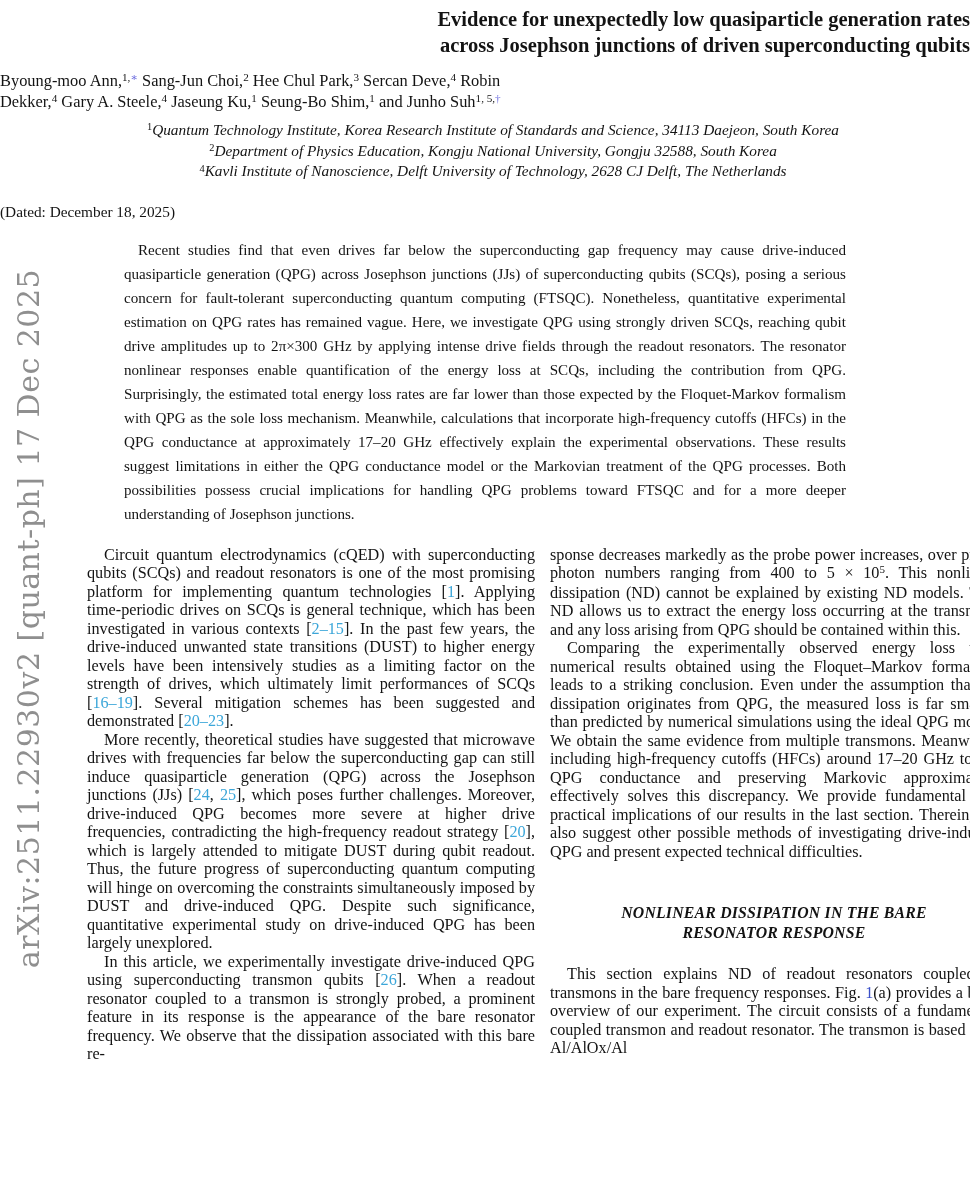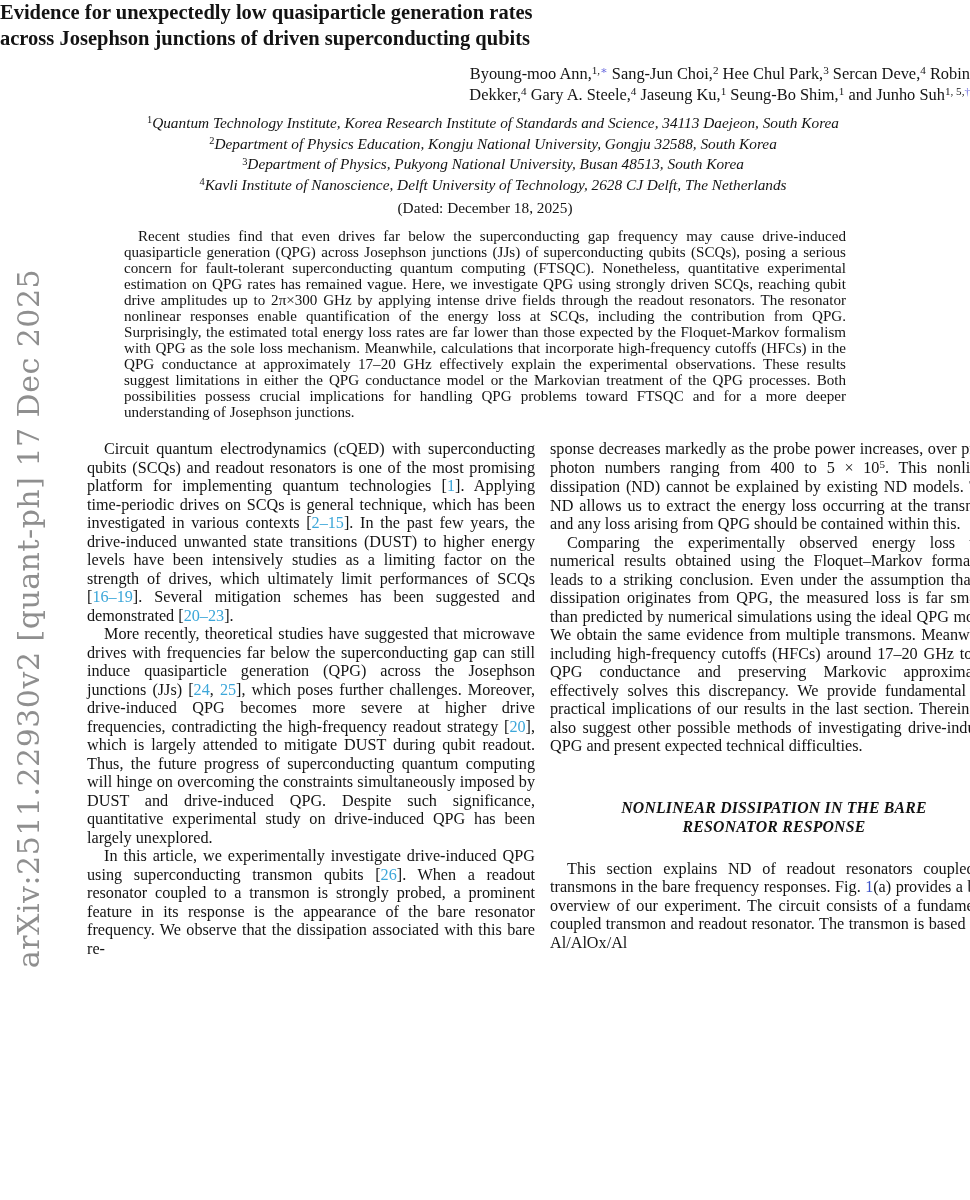--- a/index.html
+++ b/index.html
@@ -7,28 +7,28 @@
     position:relative; width:970px; height:1200px; overflow:hidden;
     background:#ffffff; color:#131313;
     font-family:"Liberation Serif","DejaVu Serif",serif;
   }
   .arxiv-sidebar {
     position:absolute; left:-343px; top:601px; width:742px;
     text-align:center; transform:rotate(-90deg);
     font-family:"DejaVu Serif","Liberation Serif",serif;
     font-size:30px; color:#8f8f8f; white-space:nowrap; letter-spacing:0.5px;
   }
-  .title { text-align:left; font-weight:bold; font-size:20.5px; line-height:25.5px; }
-  .authors { text-align:right; font-size:16.4px; line-height:19px; margin-top:13px; }
+  .title { text-align:right; font-weight:bold; font-size:20.5px; line-height:25.5px; padding-top:7px; }
+  .authors { text-align:left; font-size:16.4px; line-height:19px; margin-top:13px; }
   .affiliations { text-align:center; font-style:italic; font-size:15.3px; line-height:18.6px; margin-top:8px;padding-left:16px; }
   .affiliations .s-sup { font-style:normal; }
-  .dated { text-align:center; font-size:15.3px; line-height:18px; margin-top:3px; }
+  .dated { text-align:left; font-size:15.3px; line-height:18px; margin-top:20px; }
   .abstract {
-    width:722px; margin:11px auto 0; text-align:justify; text-indent:14px;
-    font-size:15.1px; line-height:16px;
+    width:722px; margin:17px auto 0; text-align:justify; text-indent:14px;
+    font-size:15.1px; line-height:24px;
   }
   .columns { display:flex; gap:15px; margin-top:20px; padding-left:87px; }
   .col { width:448px; flex:0 0 448px; }
   .para { margin:0; text-align:justify; font-size:16.2px; line-height:18.5px; }
   .para.indent { text-indent:17px; }
   .sec-heading {
     font-size:15.8px; font-weight:bold; text-align:center;
     margin:42px 0 23px; padding:0 46px; line-height:19.5px; letter-spacing:0.2px;font-style:italic;
   }
   .s-sup { font-size:68%; position:relative; top:-0.45em; }
@@ -49,21 +49,20 @@
       <div>Evidence for unexpectedly low quasiparticle generation rates</div>
       <div>across Josephson junctions of driven superconducting qubits</div>
     </div>
     <div class="authors">
         <div class="rich-line"><span>Byoung-moo Ann,</span><span class="s-sup">1,</span><span class="s-sup s-note">∗</span><span> Sang-Jun Choi,</span><span class="s-sup">2</span><span> Hee Chul Park,</span><span class="s-sup">3</span><span> Sercan Deve,</span><span class="s-sup">4</span><span> Robin</span></div>
         <div class="rich-line"><span>Dekker,</span><span class="s-sup">4</span><span> Gary A. Steele,</span><span class="s-sup">4</span><span> Jaseung Ku,</span><span class="s-sup">1</span><span> Seung-Bo Shim,</span><span class="s-sup">1</span><span> and Junho Suh</span><span class="s-sup">1, 5,</span><span class="s-sup s-note">†</span></div>
       </div>
     <div class="affiliations">
         <div class="rich-line"><span class="s-sup">1</span><span>Quantum Technology Institute, Korea Research Institute of Standards and Science, 34113 Daejeon, South Korea</span></div>
         <div class="rich-line"><span class="s-sup">2</span><span>Department of Physics Education, Kongju National University, Gongju 32588, South Korea</span></div>
-        <div class="rich-line"><span class="s-sup">3</span><span>Department of Physics, Pukyong National University, Busan 48513, South Korea</span></div>
         <div class="rich-line"><span class="s-sup">4</span><span>Kavli Institute of Nanoscience, Delft University of Technology, 2628 CJ Delft, The Netherlands</span></div>
       </div>
     <div class="dated">(Dated: December 18, 2025)</div>
   </header>
 
   <div class="abstract">Recent studies find that even drives far below the superconducting gap frequency may cause drive-induced quasiparticle generation (QPG) across Josephson junctions (JJs) of superconducting qubits (SCQs), posing a serious concern for fault-tolerant superconducting quantum computing (FTSQC). Nonetheless, quantitative experimental estimation on QPG rates has remained vague. Here, we investigate QPG using strongly driven SCQs, reaching qubit drive amplitudes up to 2π×300 GHz by applying intense drive fields through the readout resonators. The resonator nonlinear responses enable quantification of the energy loss at SCQs, including the contribution from QPG. Surprisingly, the estimated total energy loss rates are far lower than those expected by the Floquet-Markov formalism with QPG as the sole loss mechanism. Meanwhile, calculations that incorporate high-frequency cutoffs (HFCs) in the QPG conductance at approximately 17–20 GHz effectively explain the experimental observations. These results suggest limitations in either the QPG conductance model or the Markovian treatment of the QPG processes. Both possibilities possess crucial implications for handling QPG problems toward FTSQC and for a more deeper understanding of Josephson junctions.</div>
 
   <main class="columns">
     <div class="col">
         <p class="para indent"><span>Circuit quantum electrodynamics (cQED) with superconducting qubits (SCQs) and readout resonators is one of the most promising platform for implementing quantum technologies [</span><span class="s-cite">1</span><span>]. Applying time-periodic drives on SCQs is general technique, which has been investigated in various contexts [</span><span class="s-cite">2–15</span><span>]. In the past few years, the drive-induced unwanted state transitions (DUST) to higher energy levels have been intensively studies as a limiting factor on the strength of drives, which ultimately limit performances of SCQs [</span><span class="s-cite">16–19</span><span>]. Several mitigation schemes has been suggested and demonstrated [</span><span class="s-cite">20–23</span><span>].</span></p>

